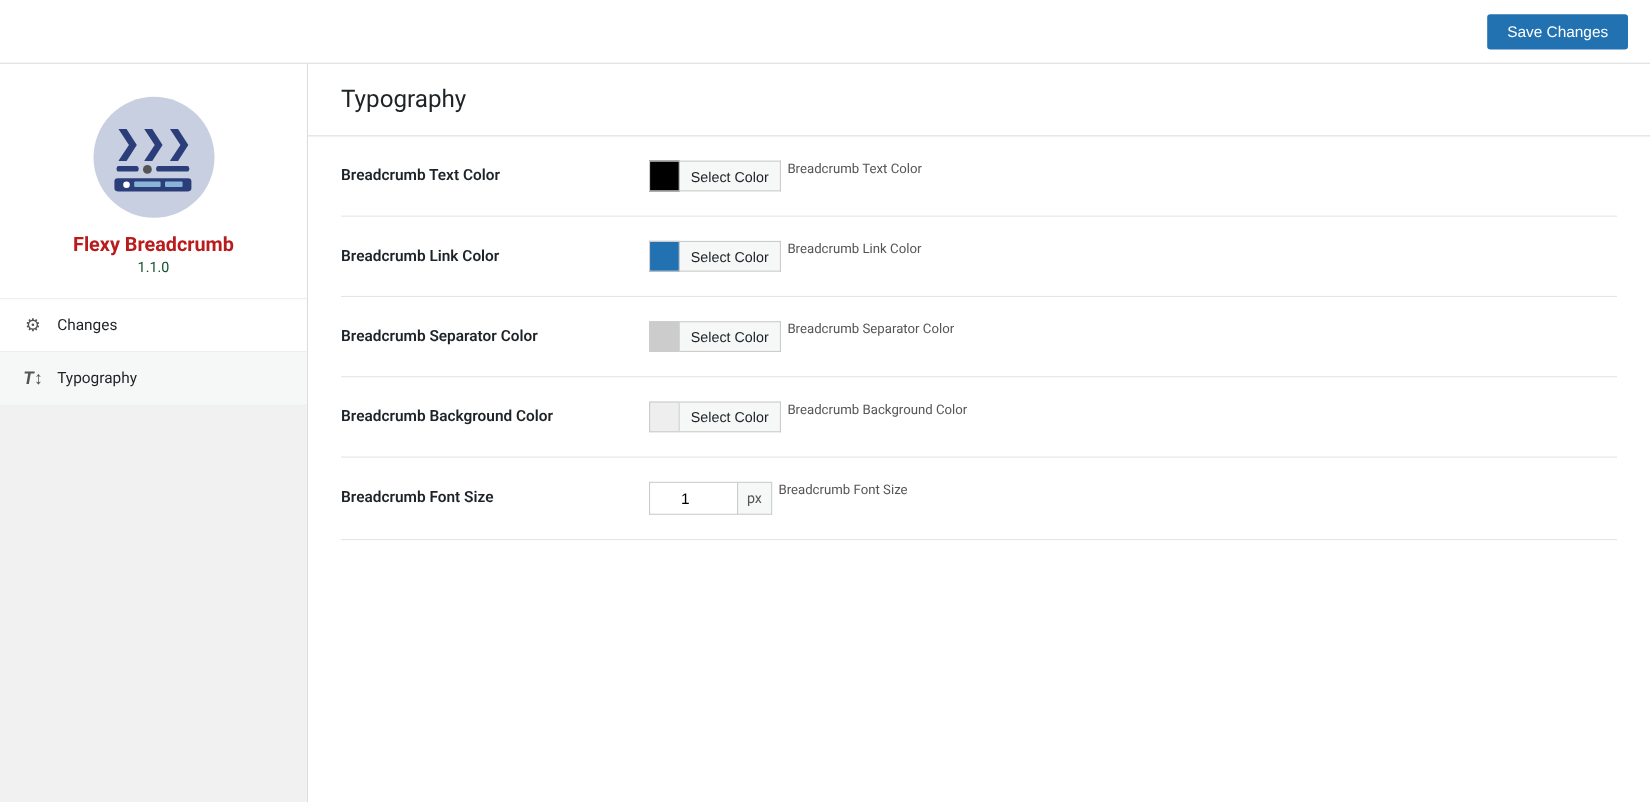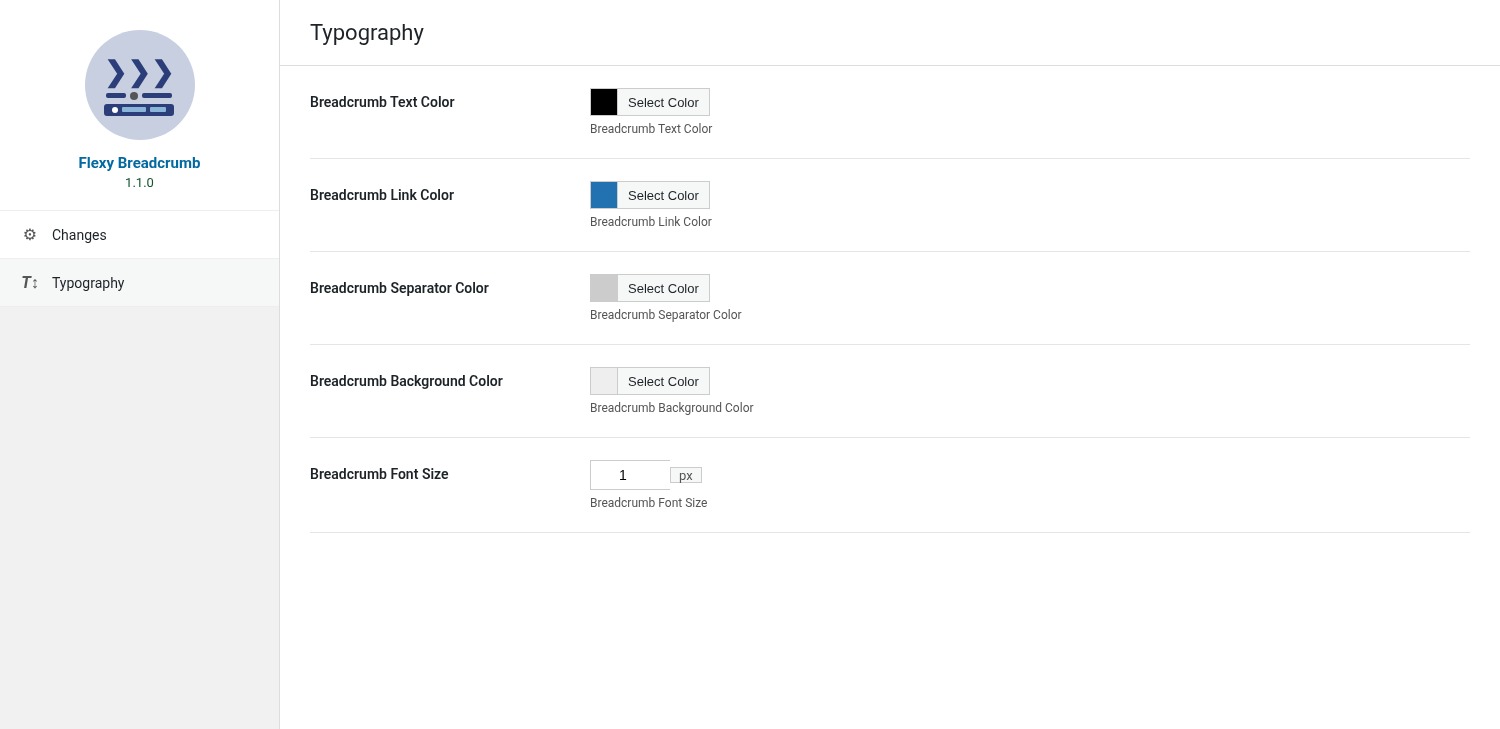--- a/index.html
+++ b/index.html
@@ -128,23 +128,23 @@
       border-radius: 50%;
     }
 
     .logo-card-rect {
       width: 24px; height: 5px;
       background: #8ab4d8;
       border-radius: 1px;
     }
 
     .plugin-name {
-      font-size: 15px;
+      font-size: 18px;
       font-weight: 700;
-      color: #0369a1;
+      color: #b91c1c;
       text-align: left;
     }
 
     .plugin-version {
       font-size: 13px;
       color: #14532d;
       margin-top: 3px;
     }
 
     
@@ -205,21 +205,20 @@
       width: 280px;
       font-size: 14px;
       font-weight: 600;
       color: #1d2327;
       padding-top: 6px;
       flex-shrink: 0;
     }
 
     .setting-control {
       display: flex;
-      flex-direction: column;
       gap: 6px;
     }
 
     .color-picker-row {
       display: flex;
       align-items: center;
       gap: 0;
     }
 
     .color-swatch {
@@ -262,36 +261,39 @@
       width: 80px;
       height: 30px;
       outline: none;
     }
 
     .font-size-unit {
       background: #f6f7f7;
       border: 1px solid #ccc;
       padding: 5px 8px;
       font-size: 13px;
-      height: 16px;
+      height: 30px;
       display: flex;
       align-items: center;
       color: #555;
     }
 
     .sidebar-rest {
       flex: 1;
       background: #f1f1f1;
     }
   </style>
 </head>
 <body>
 
 <div class="app-wrapper">
 
+  <div class="top-bar">
+    <button class="save-btn">Save Changes</button>
+  </div>
 
   <div class="main-layout">
 
     <div class="sidebar">
 
       <div class="plugin-info">
         <div class="plugin-logo">
           <div class="logo-inner">
             <div class="logo-arrows">
               <span class="arrow-icon">❯❯❯</span>

